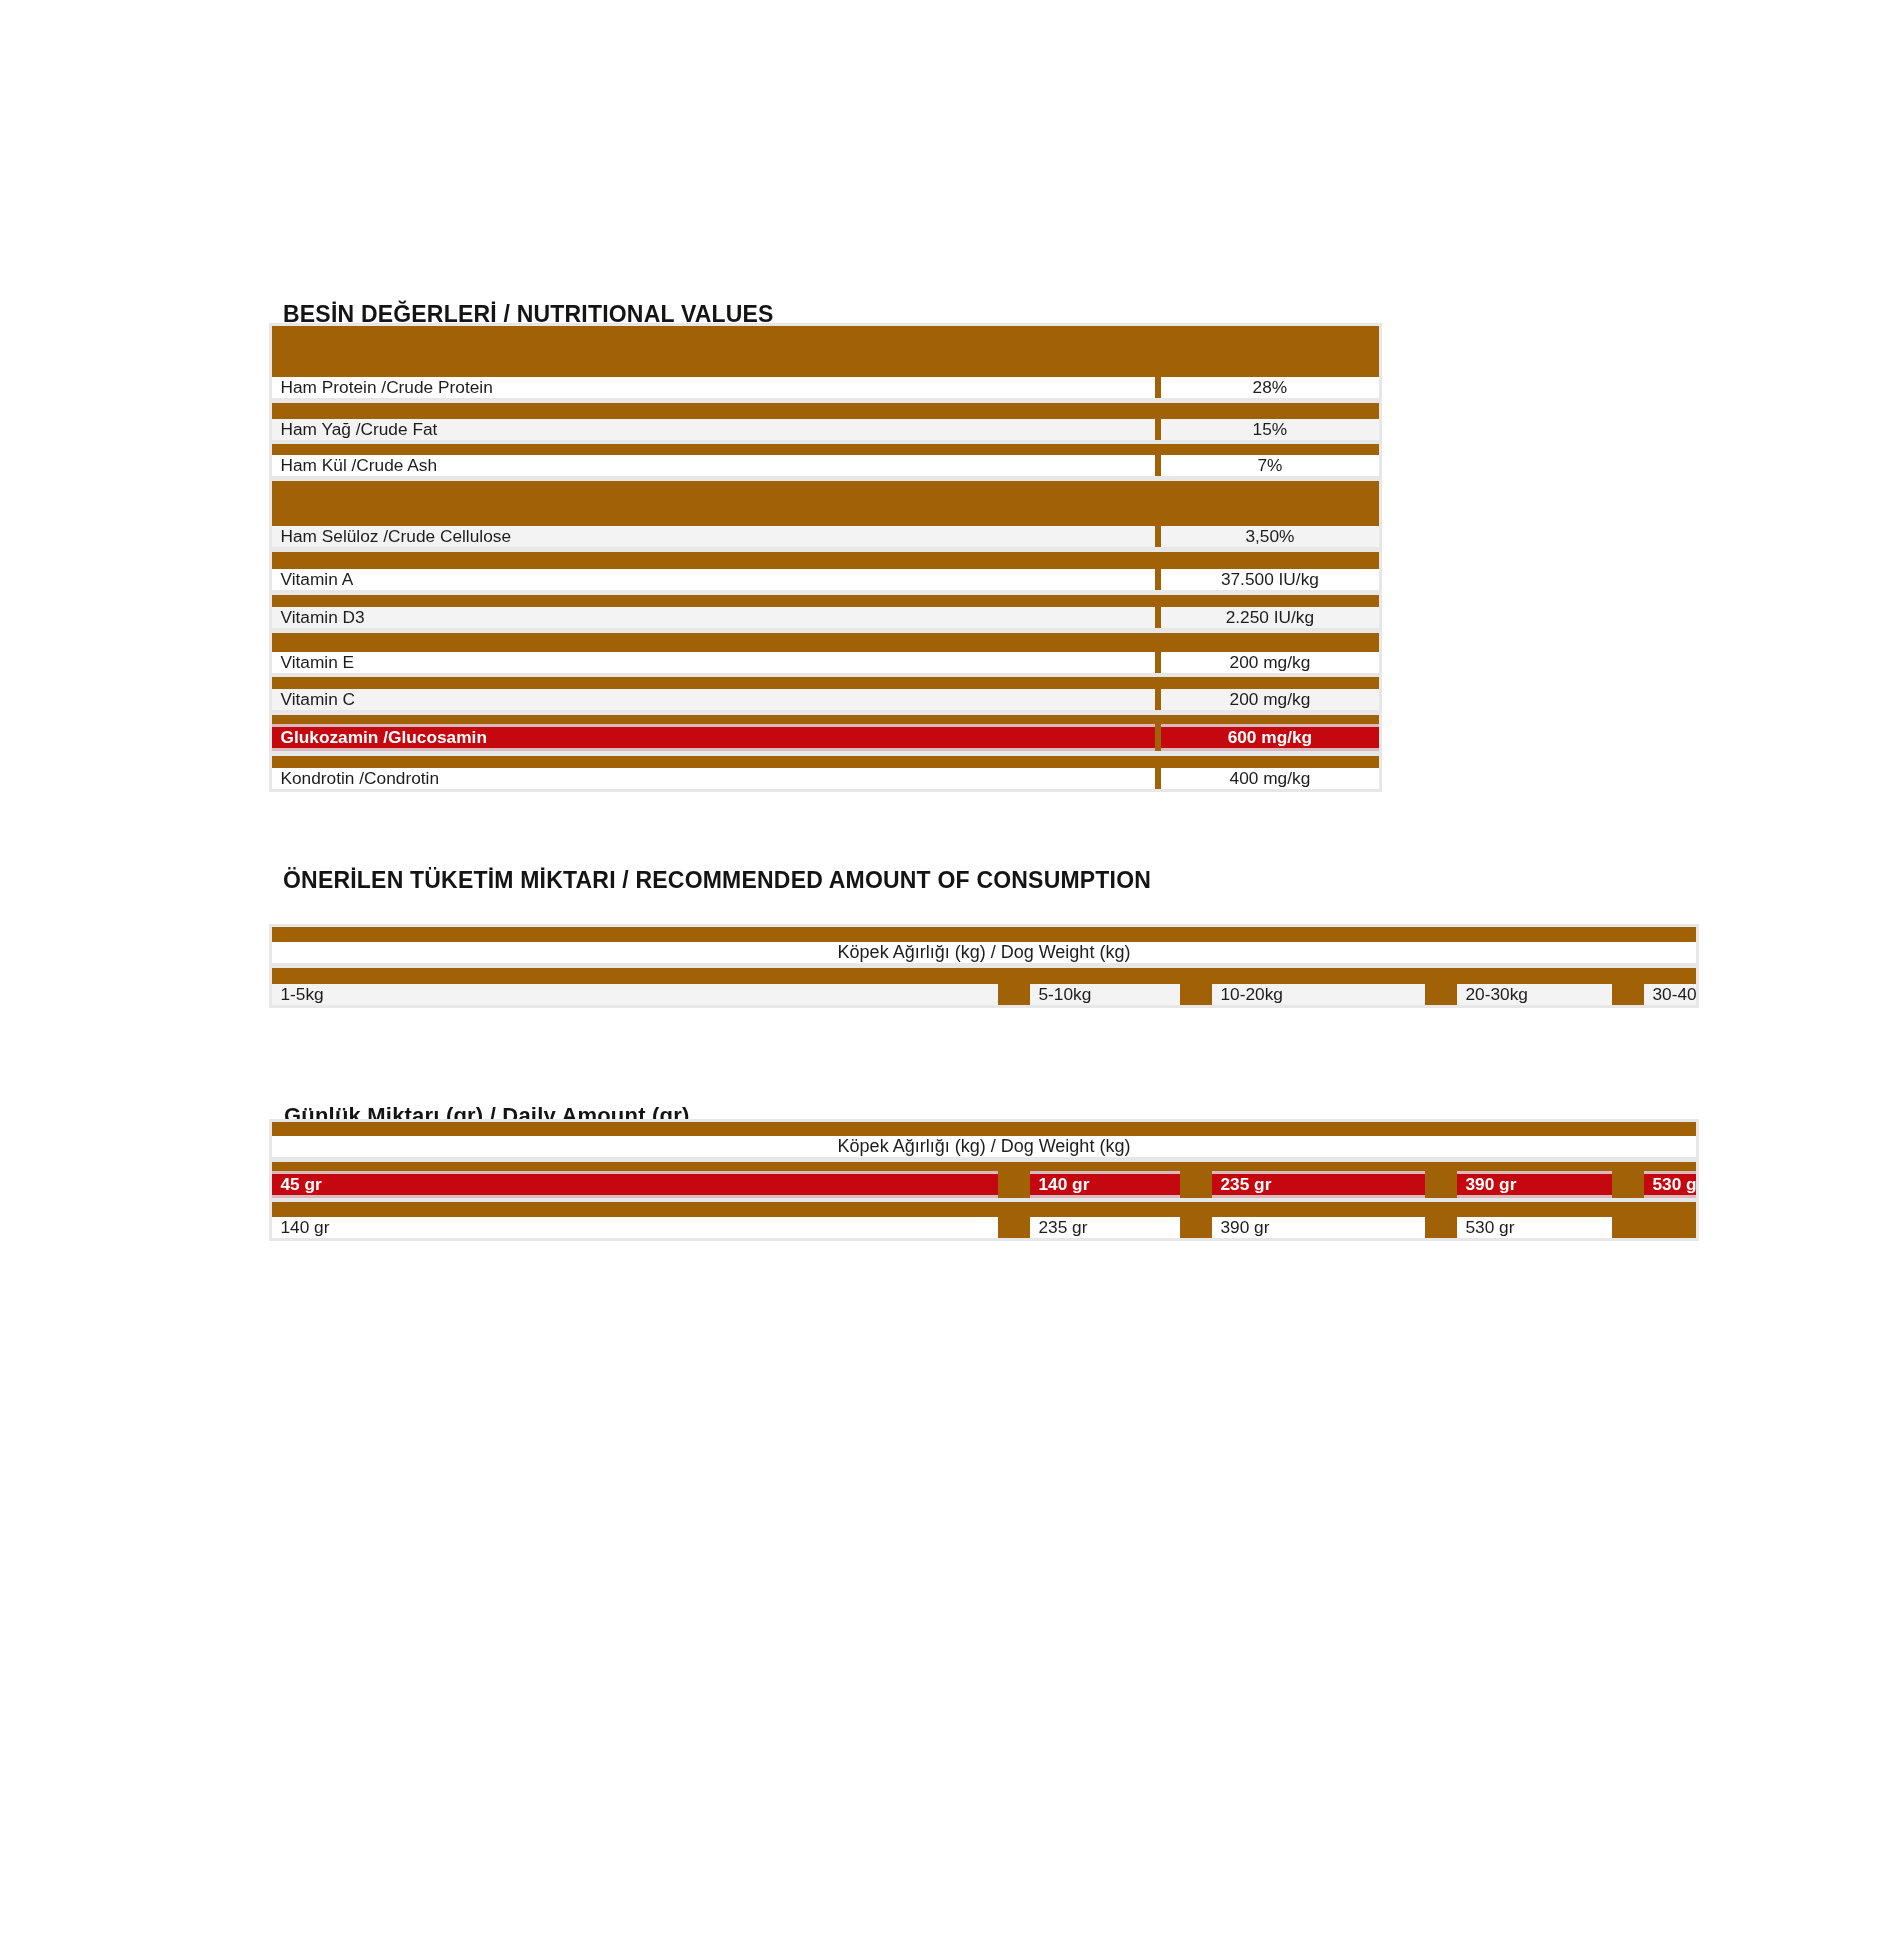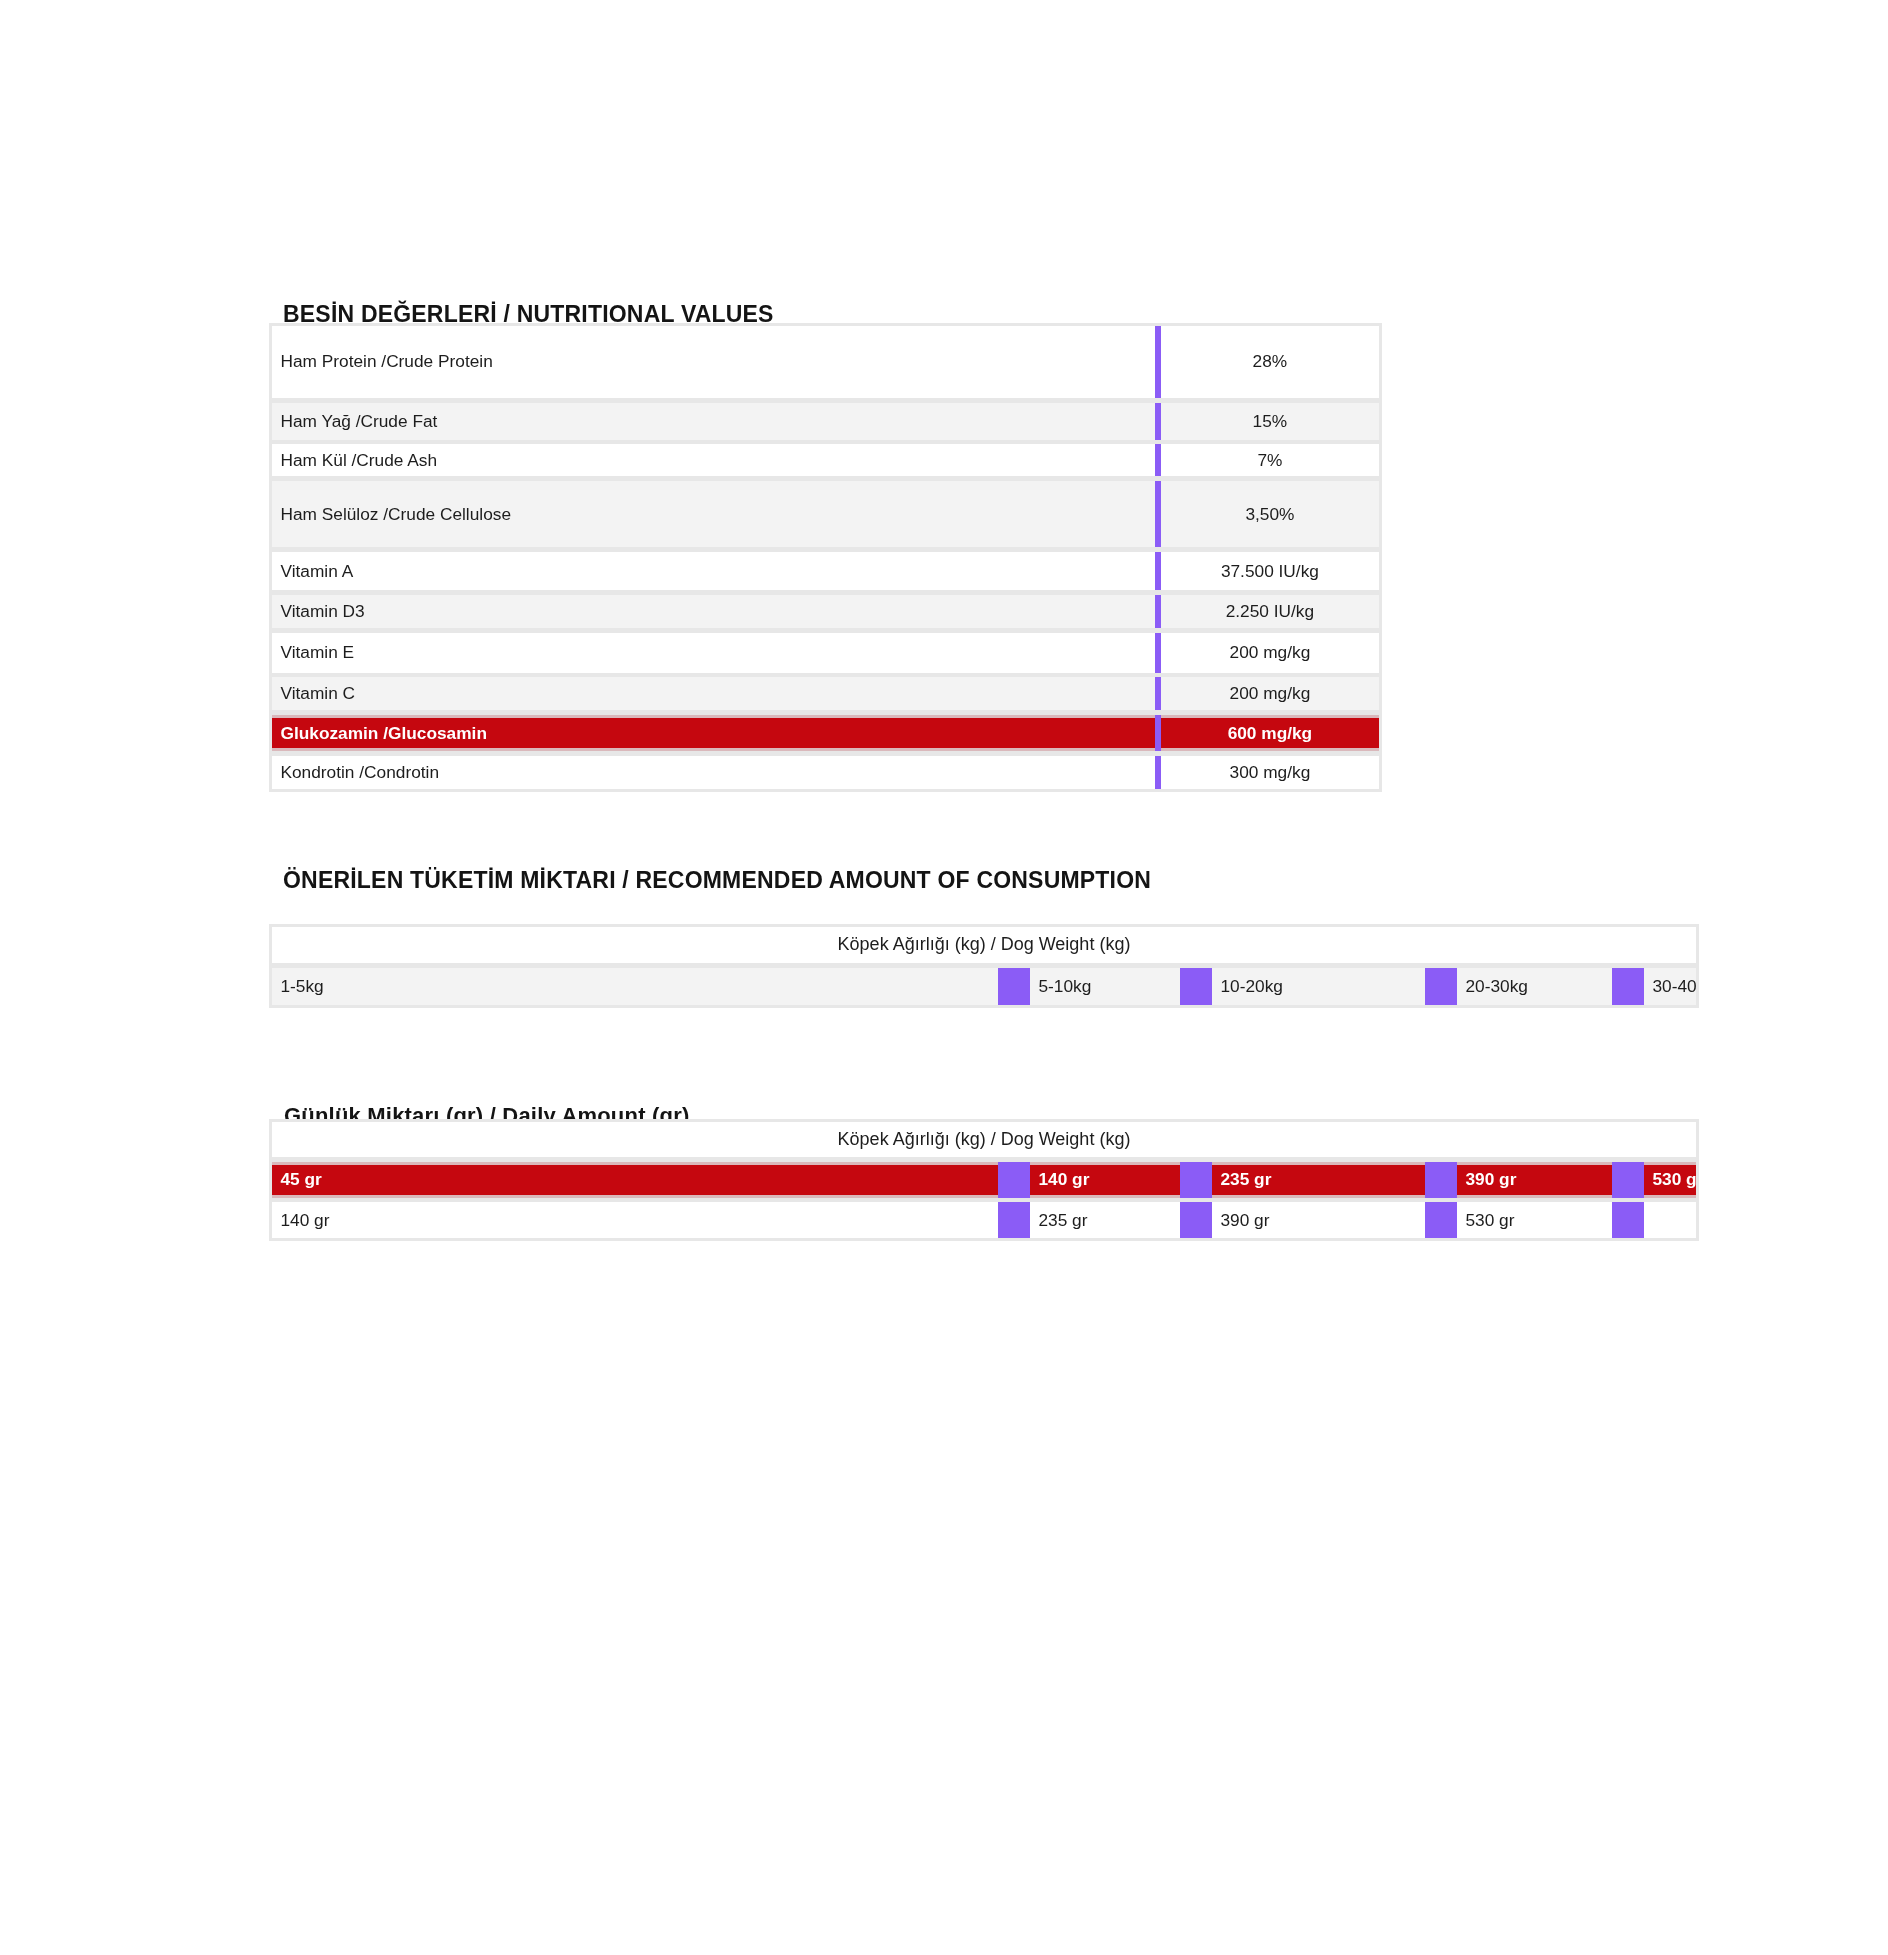--- a/index.html
+++ b/index.html
@@ -33,21 +33,22 @@
     background:#e7e7e7;
     padding:2.9px;
     display:flex;
     flex-direction:column;
     gap:4.8px;
     box-sizing:border-box;
   }
   .row{
     display:flex;
     gap:5.8px;
-    background:#8b5cf6; 
+    background:#a16207; 
+    align-items:flex-end;
   }
   .cell{
     display:flex;
     align-items:center;
     box-sizing:border-box;
     background:#ffffff;
     font-size:17.3px;
     padding-left:8.6px;
     white-space:nowrap;
     overflow:hidden;
@@ -129,21 +130,21 @@
     <div class="row r8 gray">
       <div class="cell label">Vitamin C</div>
       <div class="cell value">200 mg/kg</div>
     </div>
     <div class="row r9 red">
       <div class="cell label">Glukozamin /Glucosamin</div>
       <div class="cell value">600 mg/kg</div>
     </div>
     <div class="row r10">
       <div class="cell label">Kondrotin /Condrotin</div>
-      <div class="cell value">300 mg/kg</div>
+      <div class="cell value">400 mg/kg</div>
     </div>
   </div>
 
   <div id="title2" class="sec-title">ÖNERİLEN TÜKETİM MİKTARI / RECOMMENDED AMOUNT OF CONSUMPTION</div>
 
   <div id="tbl2" class="tbl">
     <div class="row head-row">
       <div class="cell">Köpek Ağırlığı (kg) / Dog Weight (kg)</div>
     </div>
     <div class="row w-row gray">

